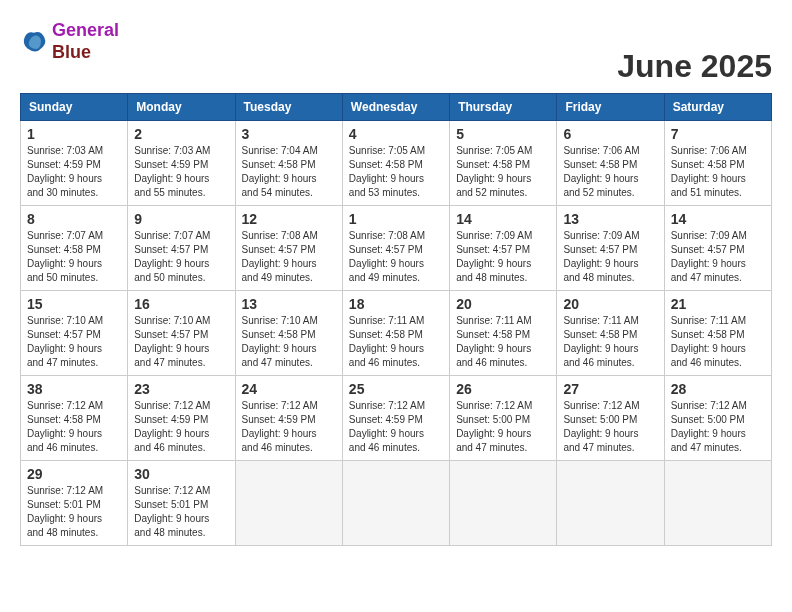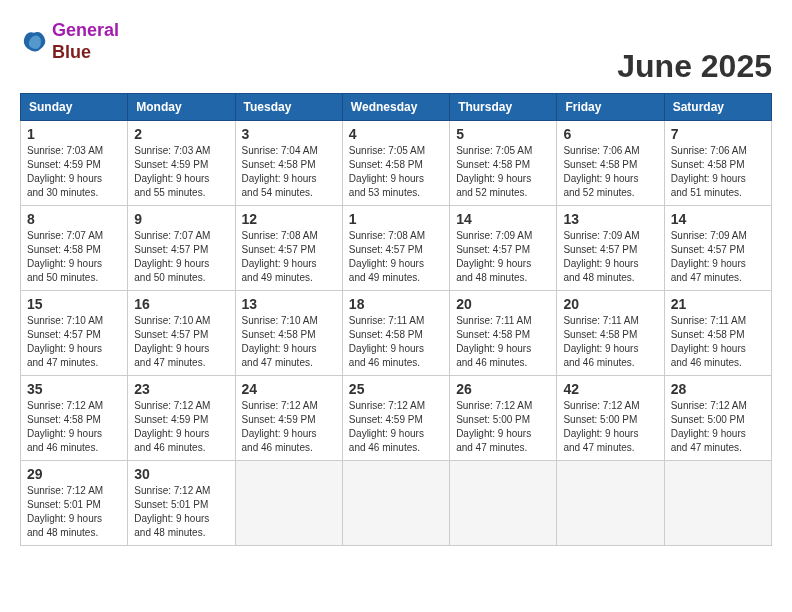--- a/index.html
+++ b/index.html
@@ -293,21 +293,21 @@
         <span class="day-num">21</span>
         <div class="day-info">
           <span>Sunrise: 7:11 AM</span><br>
           <span>Sunset: 4:58 PM</span><br>
           <span>Daylight: 9 hours and 46 minutes.</span>
         </div>
       </td>
       </tr>
       <tr>
         <td>
-        <span class="day-num">35</span>
+        <span class="day-num">38</span>
         <div class="day-info">
           <span>Sunrise: 7:12 AM</span><br>
           <span>Sunset: 4:58 PM</span><br>
           <span>Daylight: 9 hours and 46 minutes.</span>
         </div>
       </td>
         <td>
         <span class="day-num">23</span>
         <div class="day-info">
           <span>Sunrise: 7:12 AM</span><br>
@@ -333,21 +333,21 @@
       </td>
         <td>
         <span class="day-num">26</span>
         <div class="day-info">
           <span>Sunrise: 7:12 AM</span><br>
           <span>Sunset: 5:00 PM</span><br>
           <span>Daylight: 9 hours and 47 minutes.</span>
         </div>
       </td>
         <td>
-        <span class="day-num">42</span>
+        <span class="day-num">27</span>
         <div class="day-info">
           <span>Sunrise: 7:12 AM</span><br>
           <span>Sunset: 5:00 PM</span><br>
           <span>Daylight: 9 hours and 47 minutes.</span>
         </div>
       </td>
         <td>
         <span class="day-num">28</span>
         <div class="day-info">
           <span>Sunrise: 7:12 AM</span><br>

